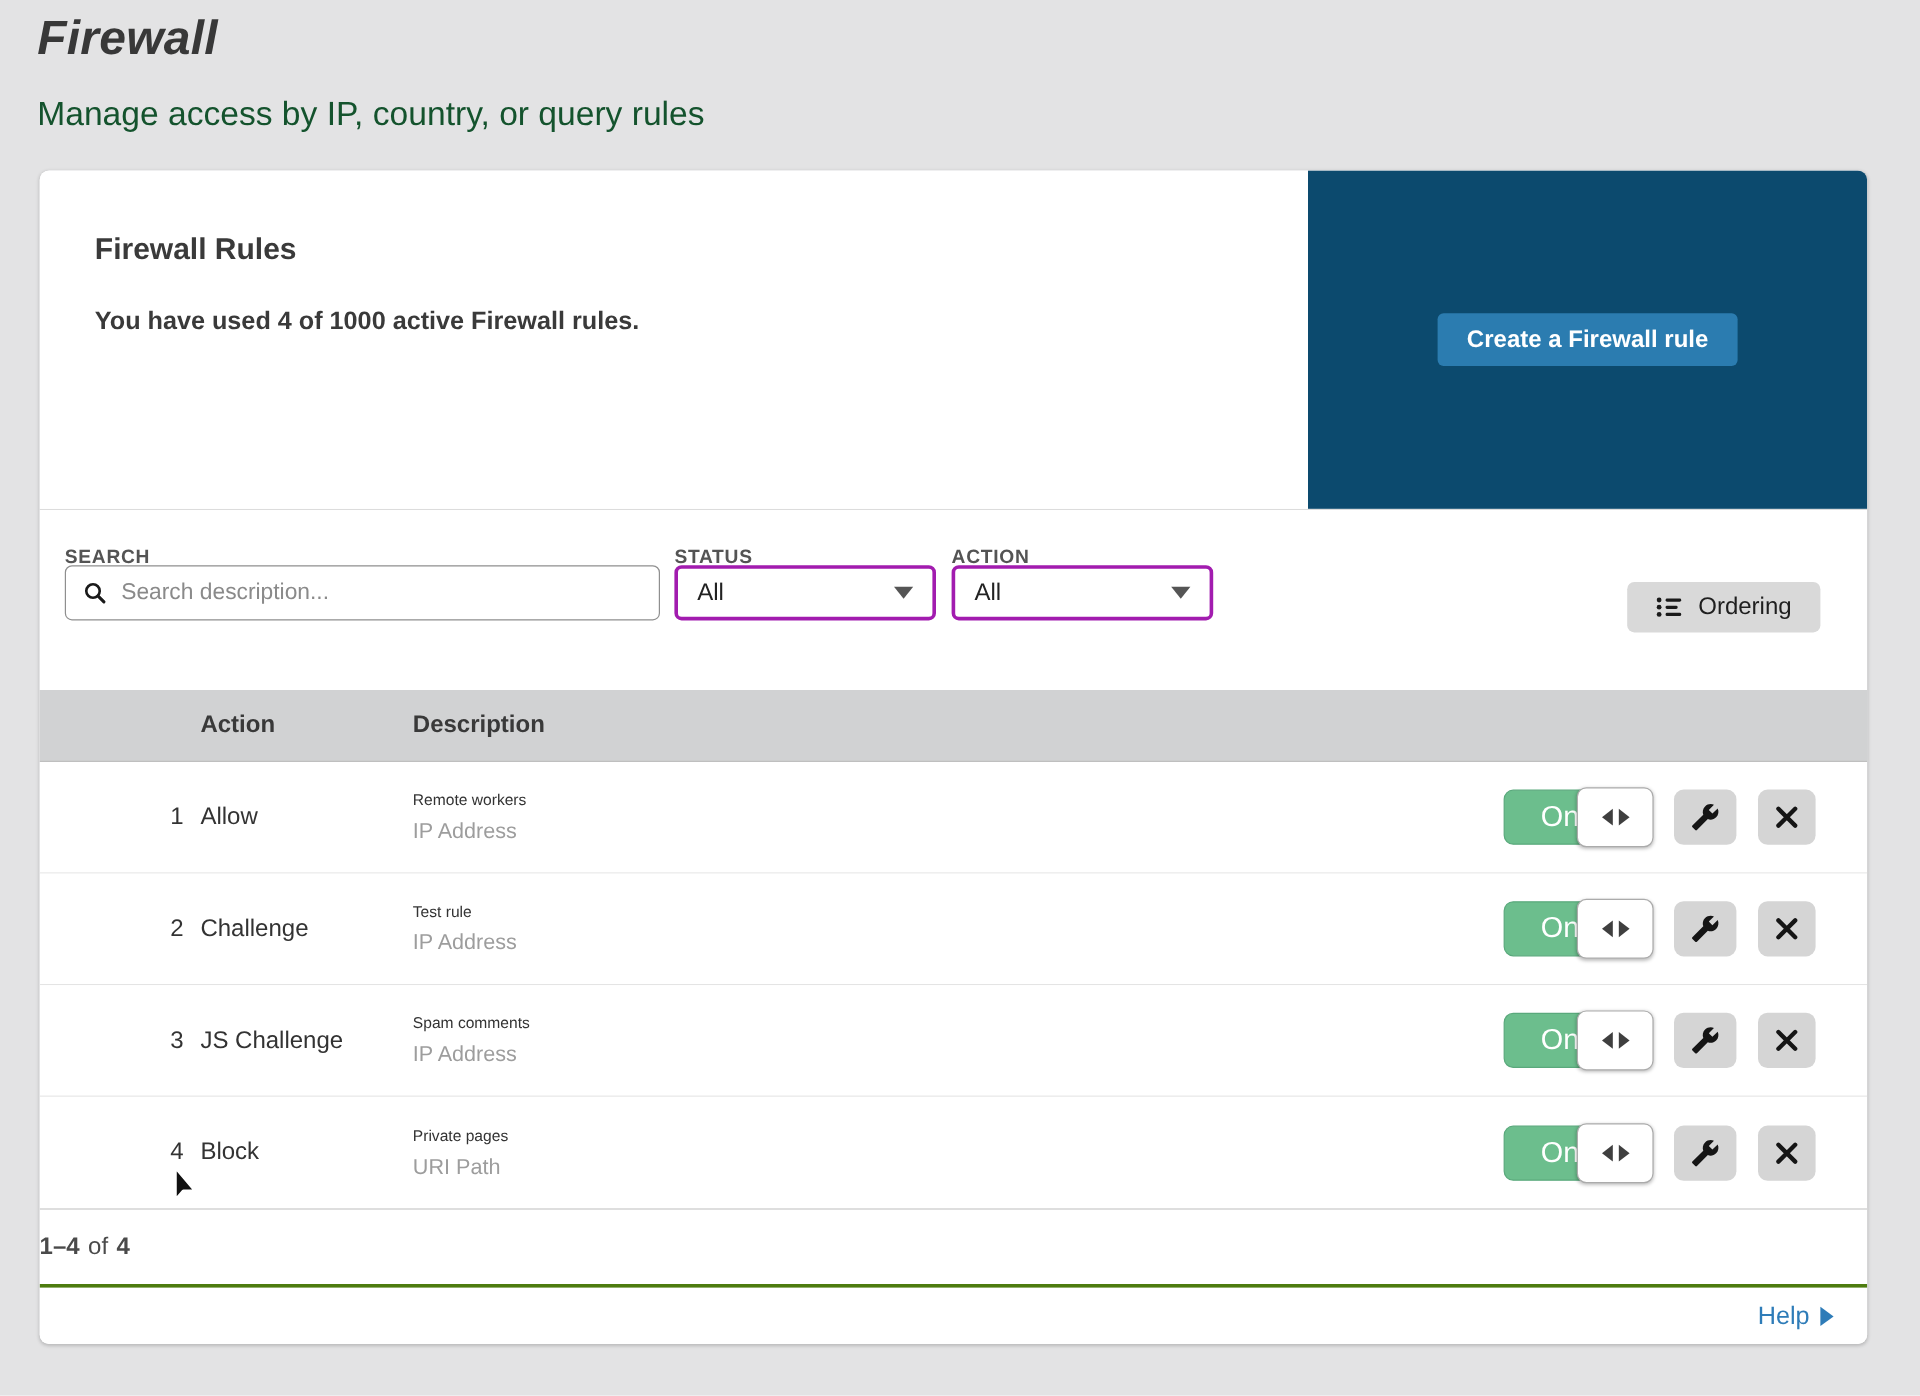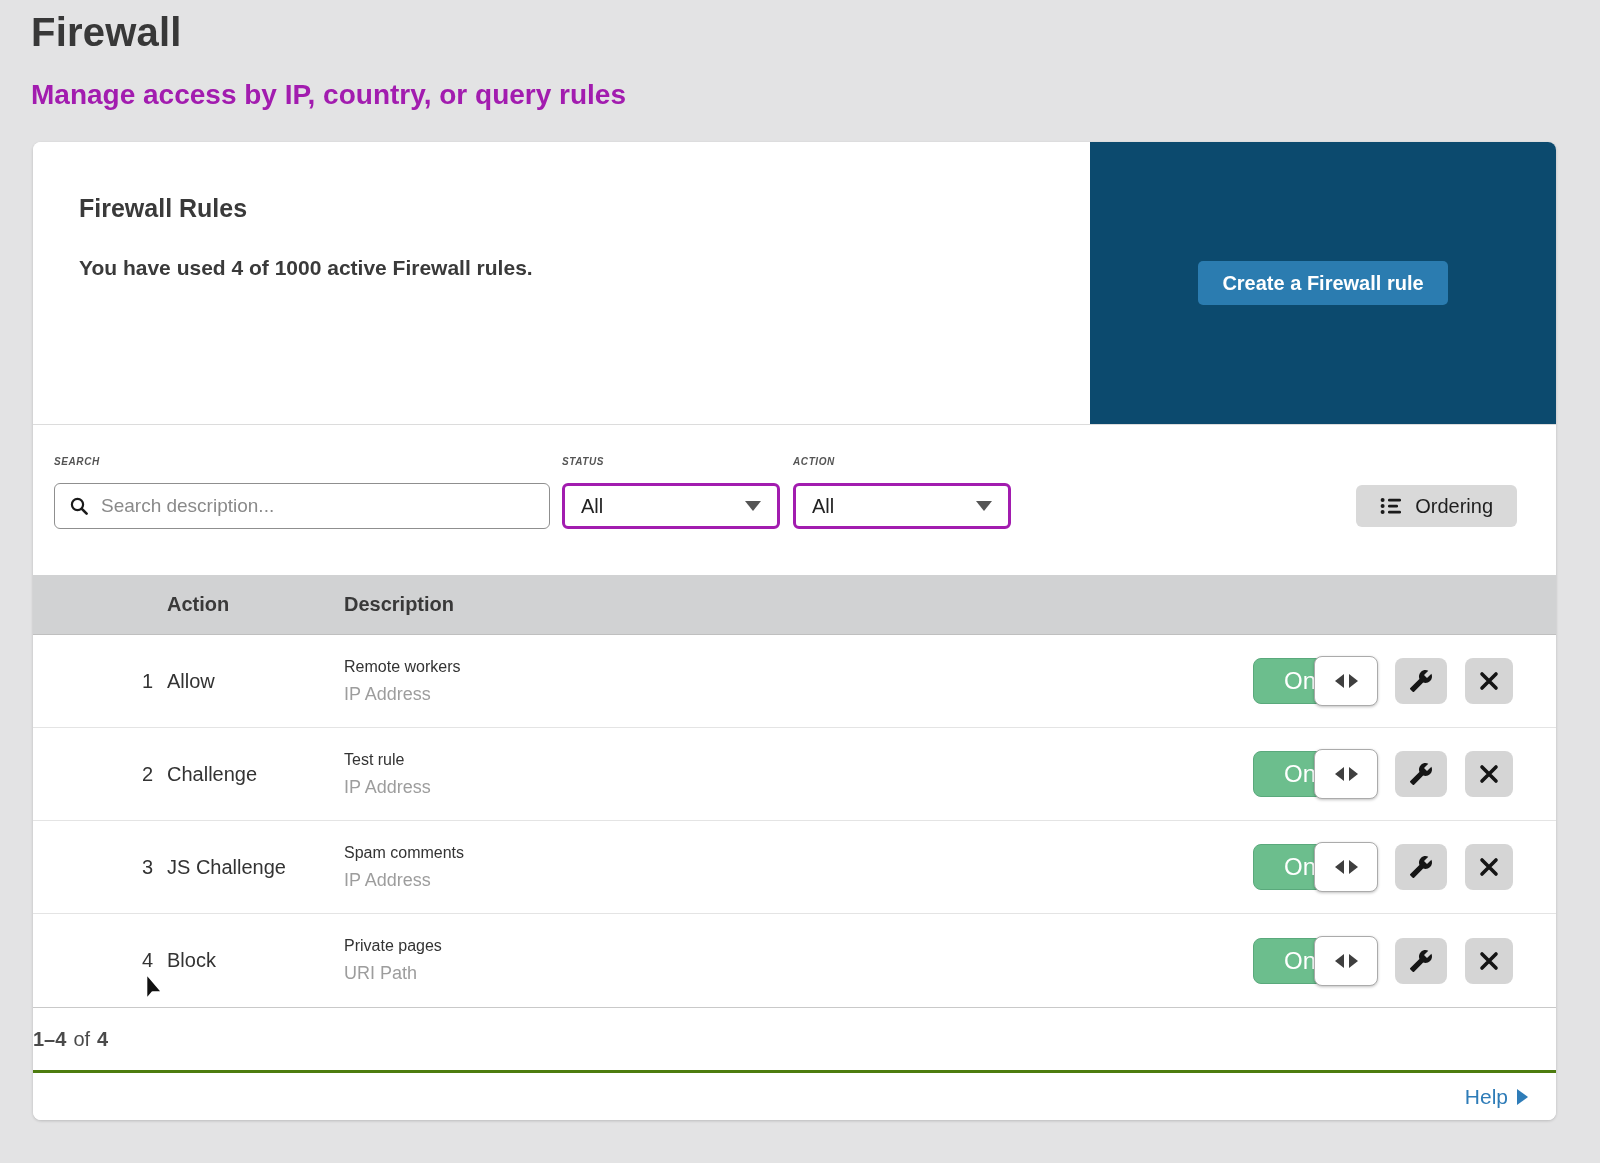--- a/index.html
+++ b/index.html
@@ -7,22 +7,22 @@
   body {
     width:1600px; height:1163px;
     background:#e3e3e4;
     font-family:"Liberation Sans", sans-serif;
     position:relative;
     overflow:hidden;
     color:#3a3a3a;
   }
   
   .page-header { padding:10px 0 0 31px; }
-  .page-title { margin:0; font-size:40px; font-weight:600; color:#383838; letter-spacing:.2px; }
-  .page-subtitle { margin:24px 0 0 0; font-size:28px; font-weight:700; color:#a21caf; }
+  .page-title { margin:0; font-size:40px; font-weight:600; color:#383838; letter-spacing:.2px;font-style:italic; }
+  .page-subtitle { margin:24px 0 0 0; font-size:28px; font-weight:400; color:#14532d; }
 
   
   .card {
     position:absolute; left:33px; top:142px; width:1523px;
     background:#fff; border-radius:8px;
     box-shadow:0 1px 3px rgba(0,0,0,.18);
     overflow:hidden;
   }
 
   
@@ -34,22 +34,22 @@
   .rules-usage { margin:33px 0 0 0; font-size:21px; font-weight:700; color:#3a3a3a; }
   .create-btn {
     width:250px; height:44px; border:none; border-radius:5px;
     background:#2b7cb0; color:#fff; font-size:20px; font-weight:700;
     font-family:inherit; cursor:pointer;
   }
 
   
   .filters { display:flex; align-items:flex-start; height:150px; padding:31px 39px 0 21px; background:#fff; }
   .filter-group label {
-    display:block; font-size:10px; font-weight:700; color:#545454;
-    letter-spacing:.6px; height:15px; margin-bottom:12px;font-style:italic;
+    display:block; font-size:16px; font-weight:700; color:#545454;
+    letter-spacing:.6px; height:15px; 
   }
   .search-box {
     width:496px; height:46px; background:#fff;
     border:1px solid #8f8f8f; border-radius:6px;
     display:flex; align-items:center; padding:0 14px;
   }
   .search-box input {
     border:none; outline:none; flex:1; margin-left:10px;
     font-size:19px; color:#333; font-family:inherit; background:transparent;
   }
@@ -79,21 +79,21 @@
     height:60px; background:#d1d2d3; border-bottom:1px solid #bfbfbf;
     display:flex; align-items:center;
     font-size:20px; font-weight:700; color:#393939;
   }
   .col-num { width:134px; text-align:right; padding-right:14px; flex-shrink:0; }
   .col-action { width:177px; flex-shrink:0; }
   .col-desc { flex:1; min-width:0; }
   .rule-row { height:93px; display:flex; align-items:center; border-bottom:1px solid #e4e4e4; background:#fff; }
   .rule-row:last-child { border-bottom:none; }
   .rule-num, .rule-action { font-size:20px; color:#333; }
-  .rule-desc-title { font-size:16px; color:#333; }
+  .rule-desc-title { font-size:13px; color:#333; }
   .rule-desc-sub { font-size:18px; color:#9d9d9d; margin-top:8px; }
   .rule-controls { display:flex; align-items:center; gap:18px; padding-right:43px; flex-shrink:0; }
 
   
   .toggle { position:relative; width:124px; height:46px; border-radius:8px;
     background:#6cbe8d; border:1px solid #5aa97c; cursor:pointer; }
   .toggle-on {
     position:absolute; left:0; top:0; bottom:0; width:60px;
     display:flex; align-items:center; justify-content:center;
     color:#fff; font-size:24px;padding-left:32px;

